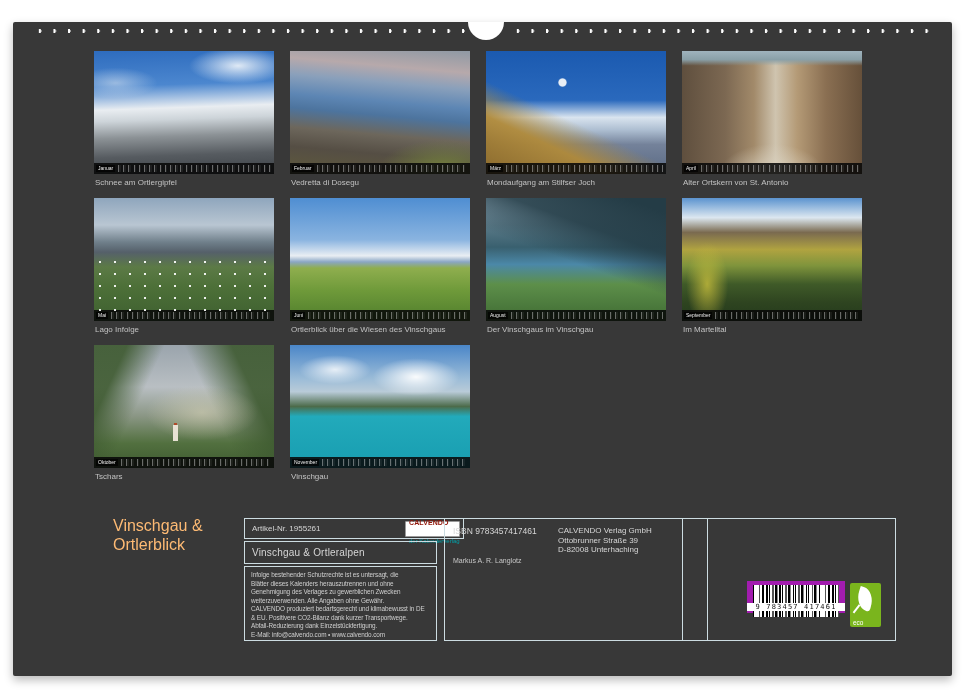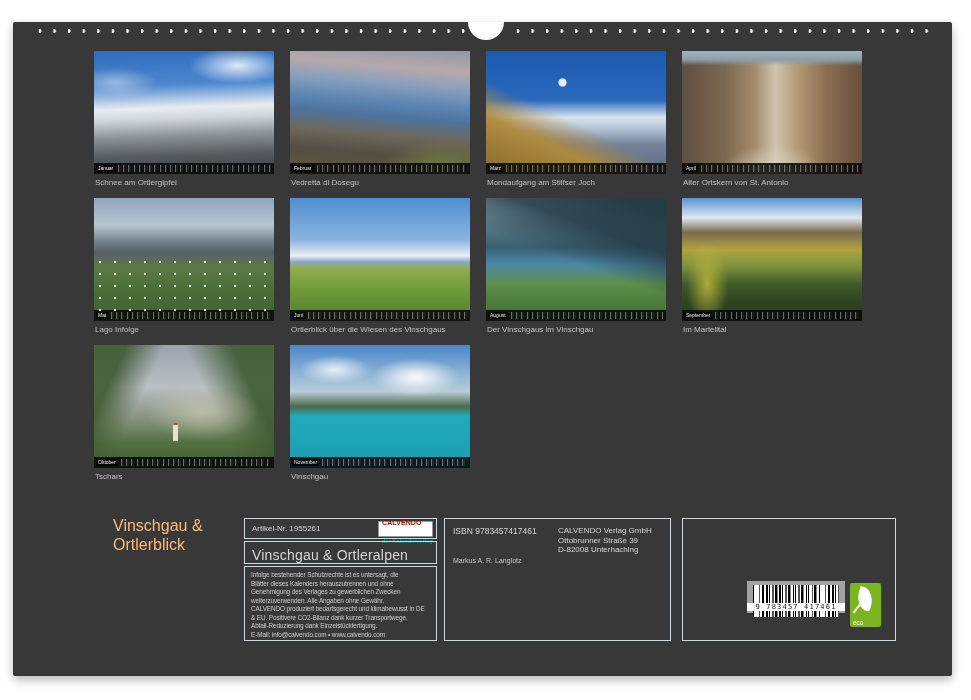--- a/index.html
+++ b/index.html
@@ -31,39 +31,39 @@
   .ph8{background:linear-gradient(200deg,#243c46 8%,rgba(36,60,70,.85) 30%,rgba(36,60,70,0) 52%),linear-gradient(180deg,#9ab4c4 0%,#5b7a88 22%,#39606f 40%,#4b88a8 54%,#5d8f4a 70%,#3f6b33 100%);}
   .ph9{background:radial-gradient(ellipse 30px 60px at 14% 70%,rgba(200,190,60,.8),rgba(200,190,60,0) 70%),linear-gradient(180deg,#5b93cf 0%,#dce7f0 16%,#7a6a50 28%,#b0a340 42%,#7f943c 55%,#3f5a28 70%,#2e4420 85%,#243a1c 100%);}
   .ph10{background:radial-gradient(ellipse 80px 40px at 60% 55%,rgba(220,214,185,.55),rgba(220,214,185,0) 70%),linear-gradient(115deg,rgba(62,90,48,.9) 0 14%,rgba(62,90,48,0) 30%),linear-gradient(245deg,rgba(62,90,48,.9) 0 18%,rgba(62,90,48,0) 38%),linear-gradient(180deg,#9aa4ac 0%,#b9bfc3 34%,#8a9684 58%,#52703f 80%,#3e5a30 100%);}
   .ph10::after{content:"";position:absolute;left:44%;bottom:22%;width:5px;height:16px;background:#e8e2d4;box-shadow:0 -3px 0 -1px #b04a2a;}
   .ph11{background:radial-gradient(ellipse 60px 26px at 70% 26%,rgba(255,255,255,.95),rgba(255,255,255,0) 72%),radial-gradient(ellipse 50px 20px at 25% 20%,rgba(255,255,255,.8),rgba(255,255,255,0) 72%),linear-gradient(180deg,#4a86c8 0%,#9dbdd8 28%,#b9cbd8 38%,#4c6b4a 50%,#22aabb 58%,#189db0 100%);}
   .ph12{background:radial-gradient(circle 22px at 48% 18%,rgba(235,240,245,.95) 18%,rgba(180,195,210,.35) 45%,rgba(120,140,160,0) 75%),radial-gradient(ellipse 70px 30px at 20% 92%,rgba(40,120,110,.55),rgba(40,120,110,0) 75%),linear-gradient(115deg,rgba(10,18,24,.8) 78%,rgba(10,18,24,.95) 100%),linear-gradient(180deg,#2a3340 0%,#3a4656 32%,#22303c 58%,#1d2a33 72%,#16222b 100%);}
   .ph12::after{content:"";position:absolute;left:46%;bottom:26%;width:7px;height:28px;background:linear-gradient(180deg,#caa36a,#8a6a3c);box-shadow:0 30px 14px -6px rgba(200,160,100,.35);}
   
   .main-title{position:absolute;left:64px;top:494px;font-size:16px;line-height:19px;color:#fdba74;margin-left:36px;}
   .ibox{position:absolute;border:1px solid #ccdce1;color:#d6d6d6;box-sizing:border-box;}
-  .box-art{left:231px;top:496px;width:193px;height:21px;padding-left:38px;}
+  .box-art{left:231px;top:496px;width:220px;height:21px;padding-left:38px;}
   .art-text{position:absolute;left:7px;top:5px;font-size:8px;}
   .box-title{left:231px;top:519px;width:193px;height:23px;}
-  .title-text{position:absolute;left:7px;top:5px;font-size:14px;letter-spacing:.2px;}
+  .title-text{position:absolute;left:7px;top:5px;font-size:10px;letter-spacing:.2px;}
   .box-legal{left:231px;top:544px;width:193px;height:75px;}
   .legal-text{position:absolute;left:6px;top:4px;font-size:6.4px;line-height:8.5px;letter-spacing:-.1px;white-space:pre-line;color:#cfcfcf;}
-  .box-pub{left:431px;top:496px;width:227px;height:123px;}
+  .box-pub{left:431px;top:496px;width:264px;height:123px;}
   .isbn-text{position:absolute;left:8px;top:7px;font-size:8.5px;}
   .pub-text{position:absolute;left:113px;top:7px;font-size:8px;line-height:9.5px;white-space:pre-line;}
   .author-text{position:absolute;left:8px;top:38px;font-size:7px;color:#c8c8c8;}
   .box-code{left:669px;top:496px;width:214px;height:123px;}
   
   .cv-logo{position:absolute;right:3px;top:2px;width:55px;height:16px;background:#ffffff;border:1px solid #9a9a9a;border-radius:1px;box-sizing:border-box;display:flex;align-items:center;}
   .cv-wrap{flex:1;padding-left:3px;}
   .cv-name{font-size:7px;font-weight:bold;color:#8f1407;letter-spacing:.1px;line-height:7px;}
   .cv-tag{font-size:6px;transform:scale(.55);transform-origin:right top;color:#00a0a8;text-align:right;line-height:5px;white-space:nowrap;}
   .cv-icon{width:8px;height:11px;margin-right:2px;background:#00a0a8;clip-path:polygon(0 0,100% 18%,100% 100%,0 82%);}
   
-  .barcode{position:absolute;left:64px;top:62px;width:98px;height:32px;background:#a3a3a3;}
+  .barcode{position:absolute;left:64px;top:62px;width:98px;height:32px;background:#a21caf;}
   .bars{position:absolute;left:6px;right:6px;top:4px;height:32px;background:repeating-linear-gradient(90deg,#000 0 1.4px,#fff 1.4px 2.6px,#000 2.6px 3.4px,#fff 3.4px 5.8px,#555 5.8px 7.4px,#fff 7.4px 8.6px,#000 8.6px 10.6px,#888 10.6px 11.4px,#fff 11.4px 13.2px);}
   .bc-digits{position:absolute;left:0;right:0;bottom:2px;text-align:center;font-size:7px;letter-spacing:1.2px;color:#111;font-family:"DejaVu Sans Mono",monospace;background:#fff;}
   .eco{position:absolute;left:167px;top:64px;width:31px;height:44px;background:#7ab51d;border-radius:2px;}
   .leaf{position:absolute;left:7px;top:5px;width:16px;height:22px;background:#ffffff;border-radius:0 100% 4px 100%;transform:rotate(18deg);}
   .leaf::after{content:"";position:absolute;left:2px;top:18px;width:2px;height:10px;background:#ffffff;transform:rotate(20deg);}
   .eco-label{position:absolute;left:3px;bottom:1px;font-size:6.5px;color:#ffffff;}
 </style>
 </head>
 <body>
 

